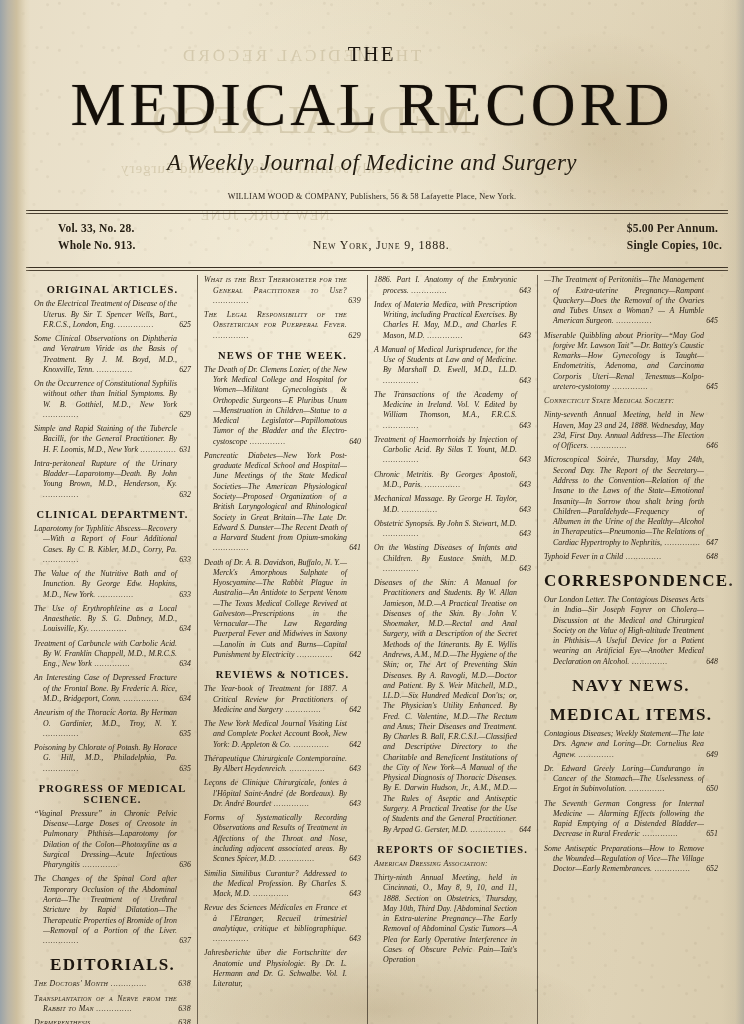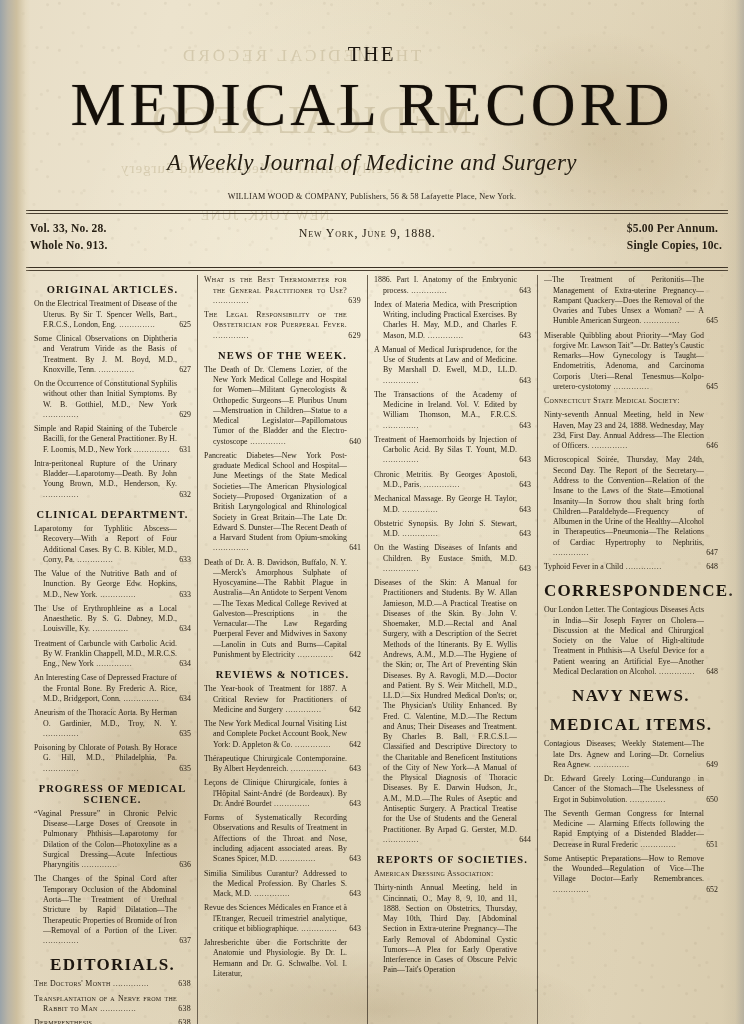--- a/index.html
+++ b/index.html
@@ -67,42 +67,42 @@
   }
   .subtitle{
     text-align:center;font-style:italic;font-size:23px;margin-top:16px;color:#241d12;
     letter-spacing:.4px;
   }
   .pubinfo{
     text-align:center;font-size:8.2px;margin-top:16px;color:#2a2219;letter-spacing:.2px;
   }
   .rule-dbl{border-top:1.6px solid #3a3124;border-bottom:.7px solid #4a4031;height:2px;margin:9px 16px 0 26px;}
 
-  .volbar{display:flex;align-items:flex-start;justify-content:space-between;padding:6px 22px 5px 30px;}
+  .volbar{display:flex;align-items:flex-end;justify-content:space-between;padding:6px 22px 5px 30px;margin-left:28px;}
   .volbar .left,.volbar .right{font-size:11.5px;font-weight:bold;line-height:1.45;letter-spacing:.2px;}
   .volbar .right{text-align:left;}
   .volbar .center{font-size:12px;letter-spacing:.8px;padding-top:6px;font-variant:small-caps;}
 
   
   .cols{display:flex;margin:4px 20px 0 28px;}
   .col{width:25%;padding:0 6px;position:relative;}
   .col+.col{border-left:.8px solid #6b6150;}
   .sechead{
     text-align:center;font-weight:bold;font-size:10.5px;letter-spacing:1.1px;
     margin:9px 0 4px 0;color:#1d1710;
   }
   .sechead.big{font-size:17px;letter-spacing:1.3px;}
   .entry{
     font-size:7.9px;line-height:1.30;margin-bottom:4px;text-align:justify;
     color:#2b2317;position:relative;padding-right:14px;
   }
   .entry .txt{display:inline;}
   .entry .dots{letter-spacing:.6px;}
   .entry .pg{position:absolute;right:0;bottom:0;font-size:7.9px;}
-  .entry.ind{padding-left:9px;text-indent:-9px;}
+  .entry.ind{padding-left:9px;text-indent:-9px;font-style:italic;}
   .smallcaps{font-variant:small-caps;letter-spacing:.3px;}
 
   
   .adrule{border-top:2px solid #2e2619;margin:6px 20px 0 30px;}
   .adline1{
     text-align:center;font-weight:bold;font-size:11.5px;letter-spacing:.2px;margin-top:3px;color:#1d1710;
   }
   .adhead{
     text-align:center;font-size:21px;letter-spacing:1.6px;margin-top:5px;color:#17110a;
   }

